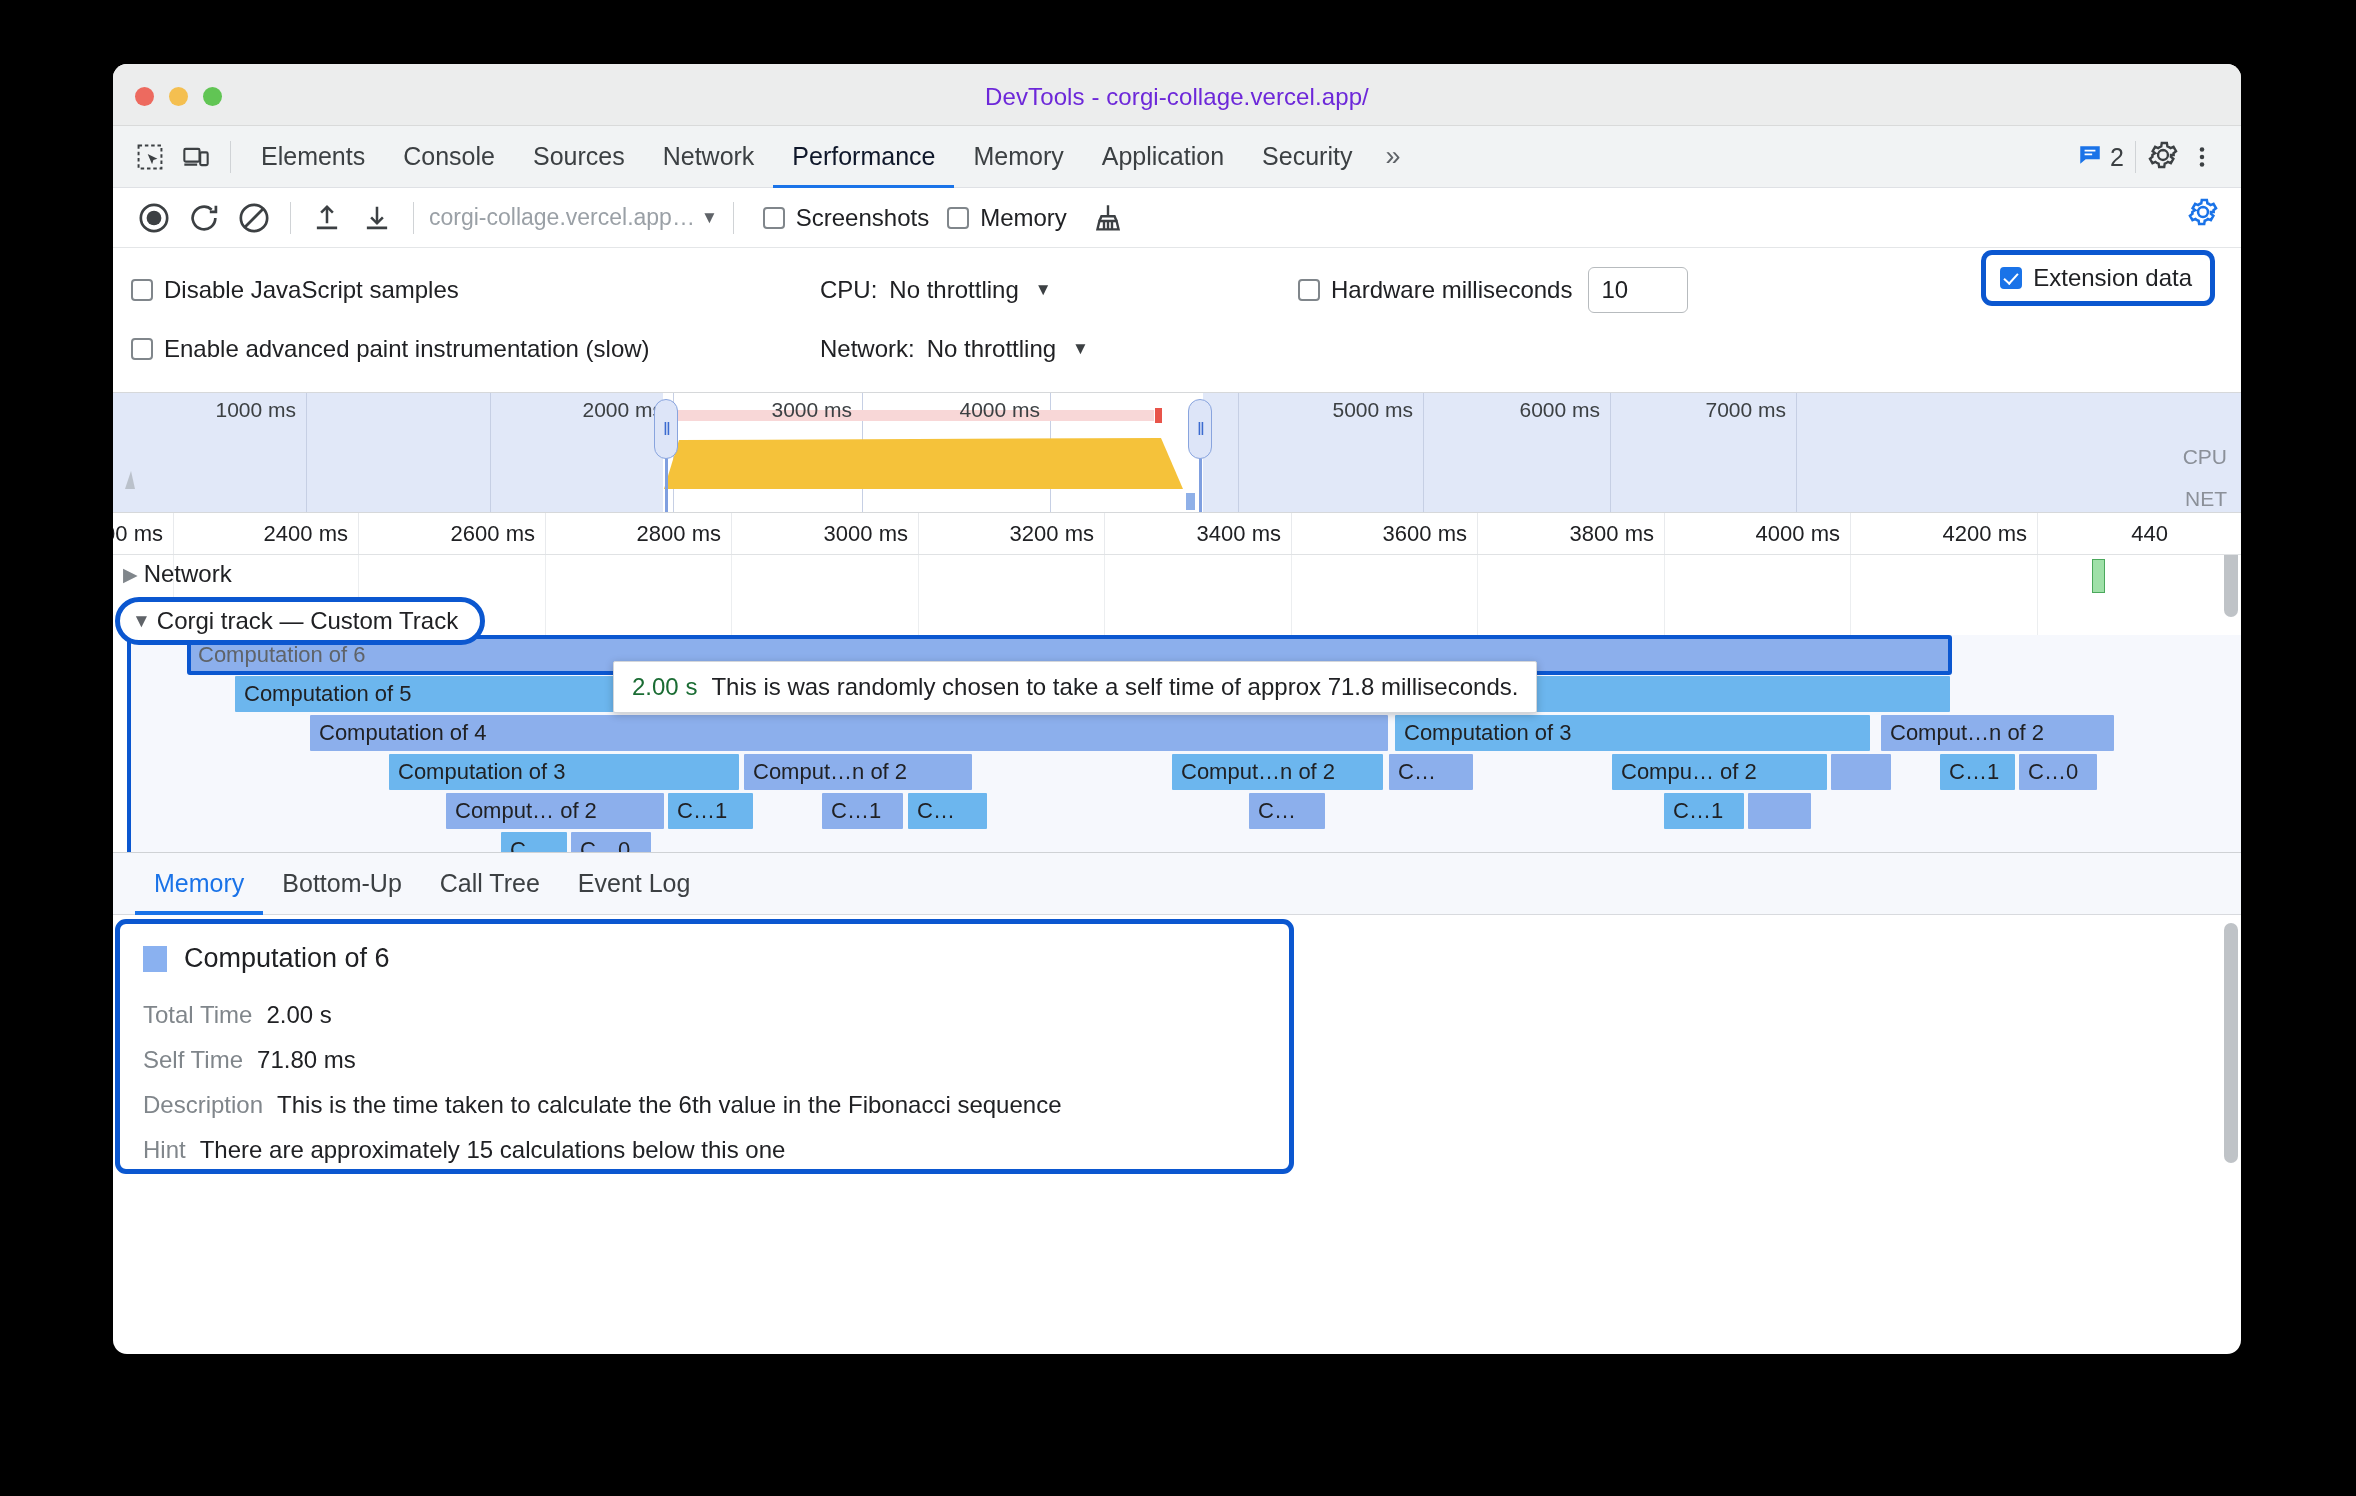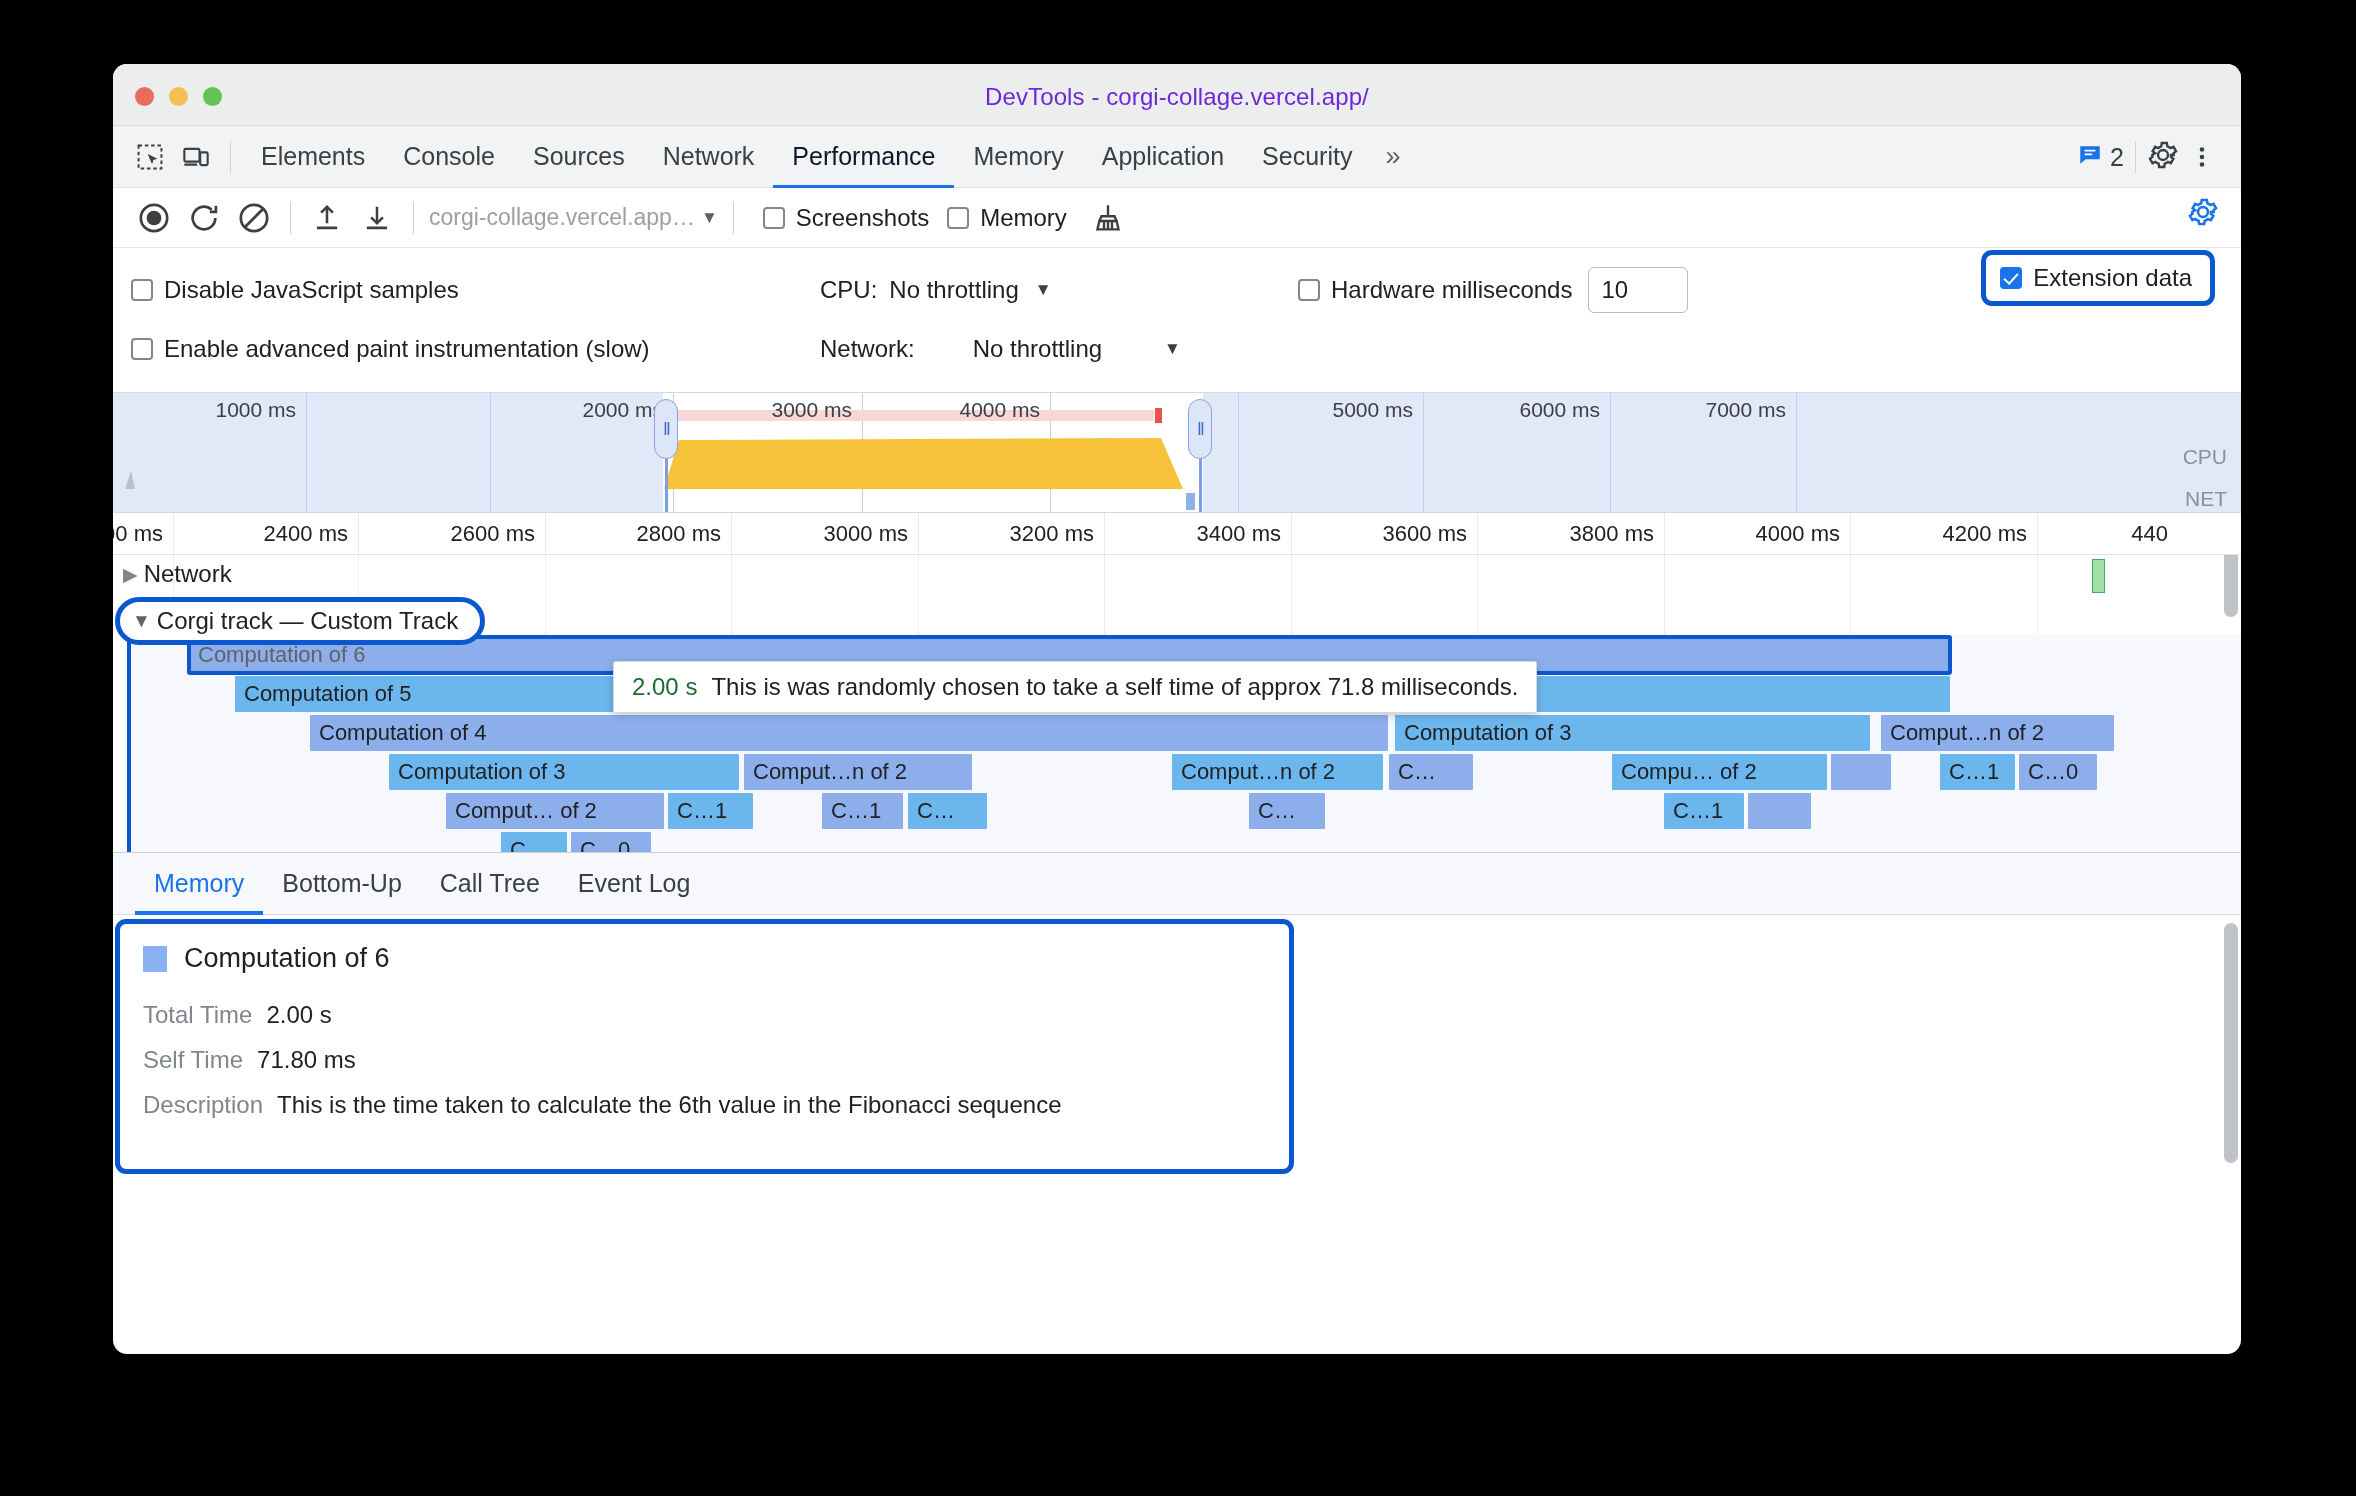--- a/index.html
+++ b/index.html
@@ -401,21 +401,21 @@
       <div class="throttle" style="left:1185px;">
         <div class="cbox"></div>
         <span class="set-label">Hardware milliseconds</span>
         <div class="hw-field">10</div>
       </div>
     </div>
 
     <div class="set-row">
       <div class="cbox"></div>
       <span class="set-label">Enable advanced paint instrumentation (slow)</span>
-      <div class="throttle" style="left:707px;gap:46px;">
+      <div class="throttle" style="left:707px;">
         <span class="tl">Network:</span>
         <span class="tv">No throttling</span>
         <span class="caret">▼</span>
       </div>
     </div>
 
 
     <div id="ext-data-hl">
       <div class="cbox checked"></div>
       <span class="set-label">Extension data</span>
@@ -572,16 +572,20 @@
       <span class="sum-val">2.00 s</span>
     </div>
     <div class="sum-row" style="left:30px;top:131px;">
       <span class="sum-key">Self Time</span>
       <span class="sum-val">71.80 ms</span>
     </div>
     <div class="sum-row" style="left:30px;top:176px;">
       <span class="sum-key">Description</span>
       <span class="sum-val">This is the time taken to calculate the 6th value in the Fibonacci sequence</span>
     </div>
+    <div class="sum-row" style="left:30px;top:221px;">
+      <span class="sum-key">Hint</span>
+      <span class="sum-val">There are approximately 15 calculations below this one</span>
+    </div>
     <div class="vscroll" style="top:8px;height:240px;"></div>
   </div>
 
 </div>
 
 </body></html>

